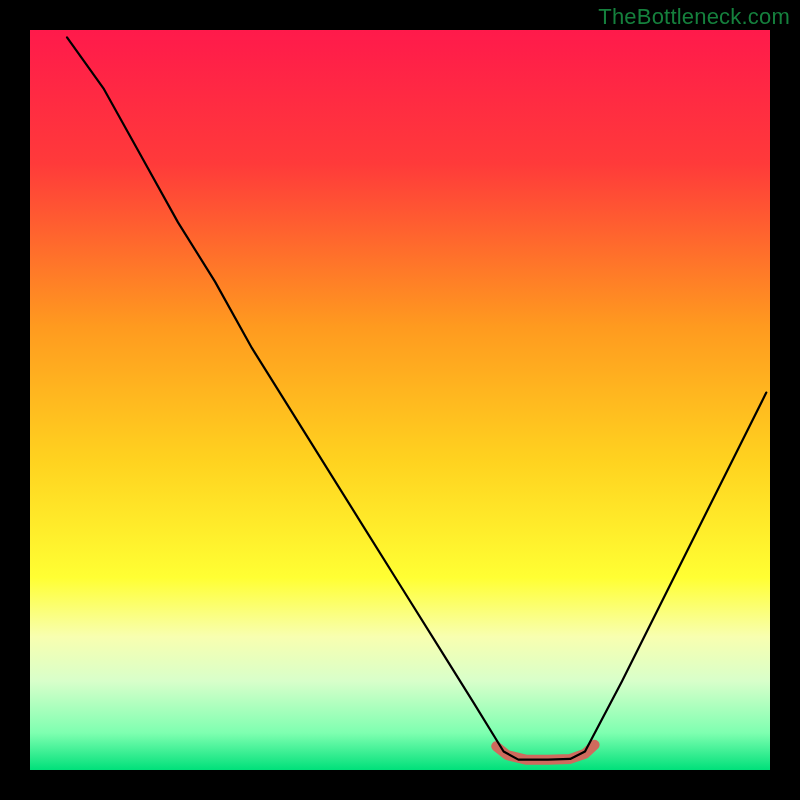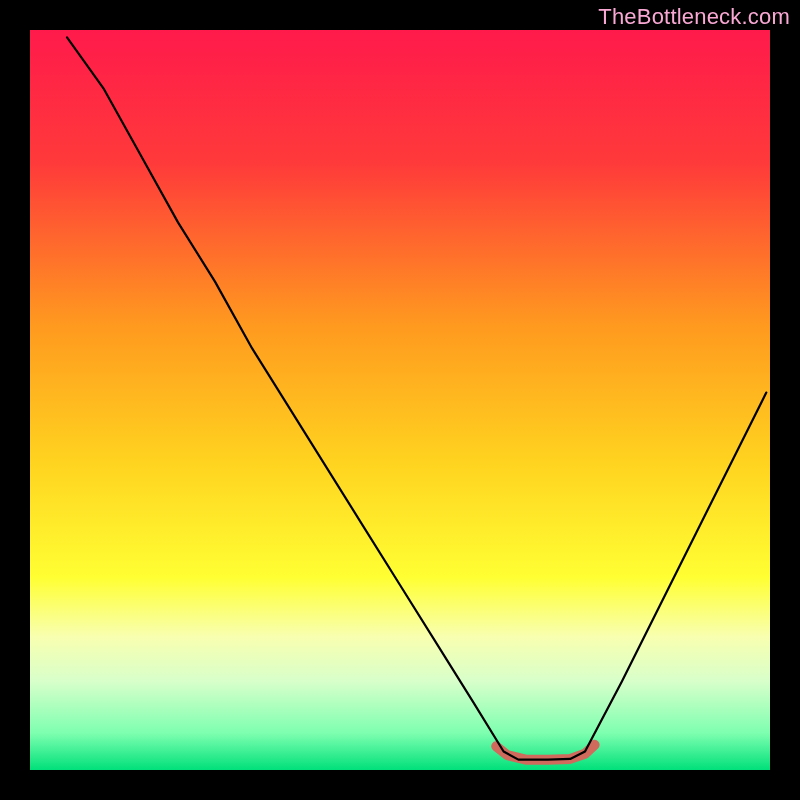--- a/index.html
+++ b/index.html
@@ -14,21 +14,21 @@
   .stage {
     position: relative;
     width: 800px;
     height: 800px;
     background: #000;
   }
   .watermark {
     position: absolute;
     top: 4px;
     right: 10px;
-    color: #f9a8d4;
+    color: #15803d;
     font-size: 22px;
     font-weight: 500;
     letter-spacing: 0.2px;
     z-index: 10;
     user-select: none;
   }
   svg {
     position: absolute;
     left: 0;
     top: 0;

